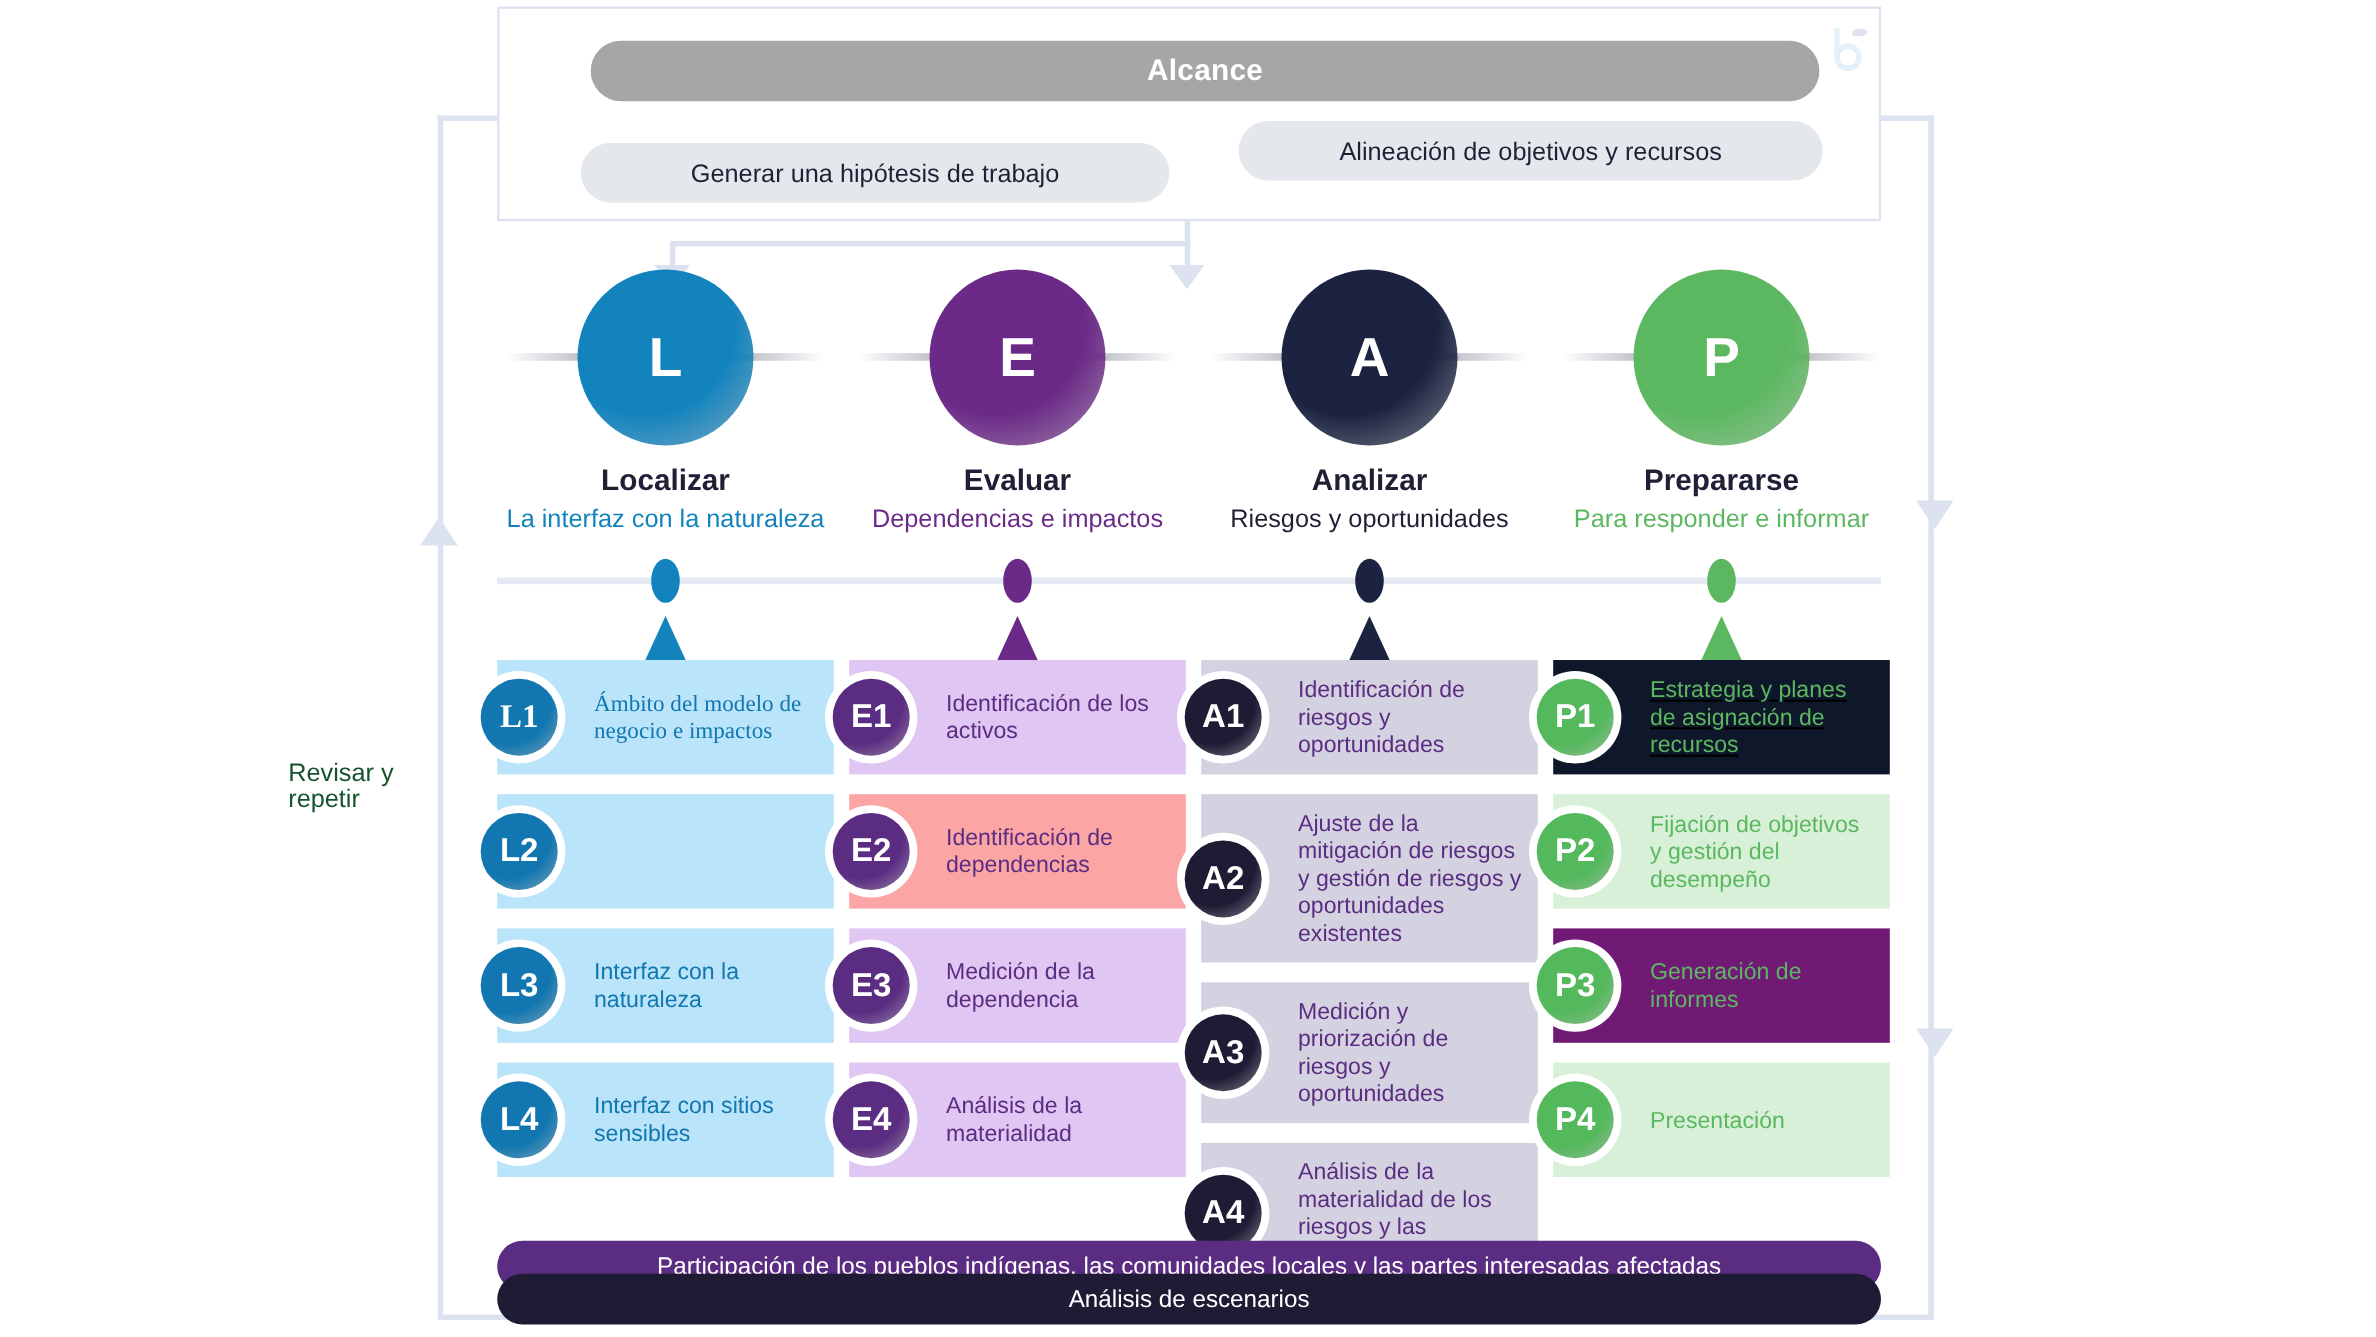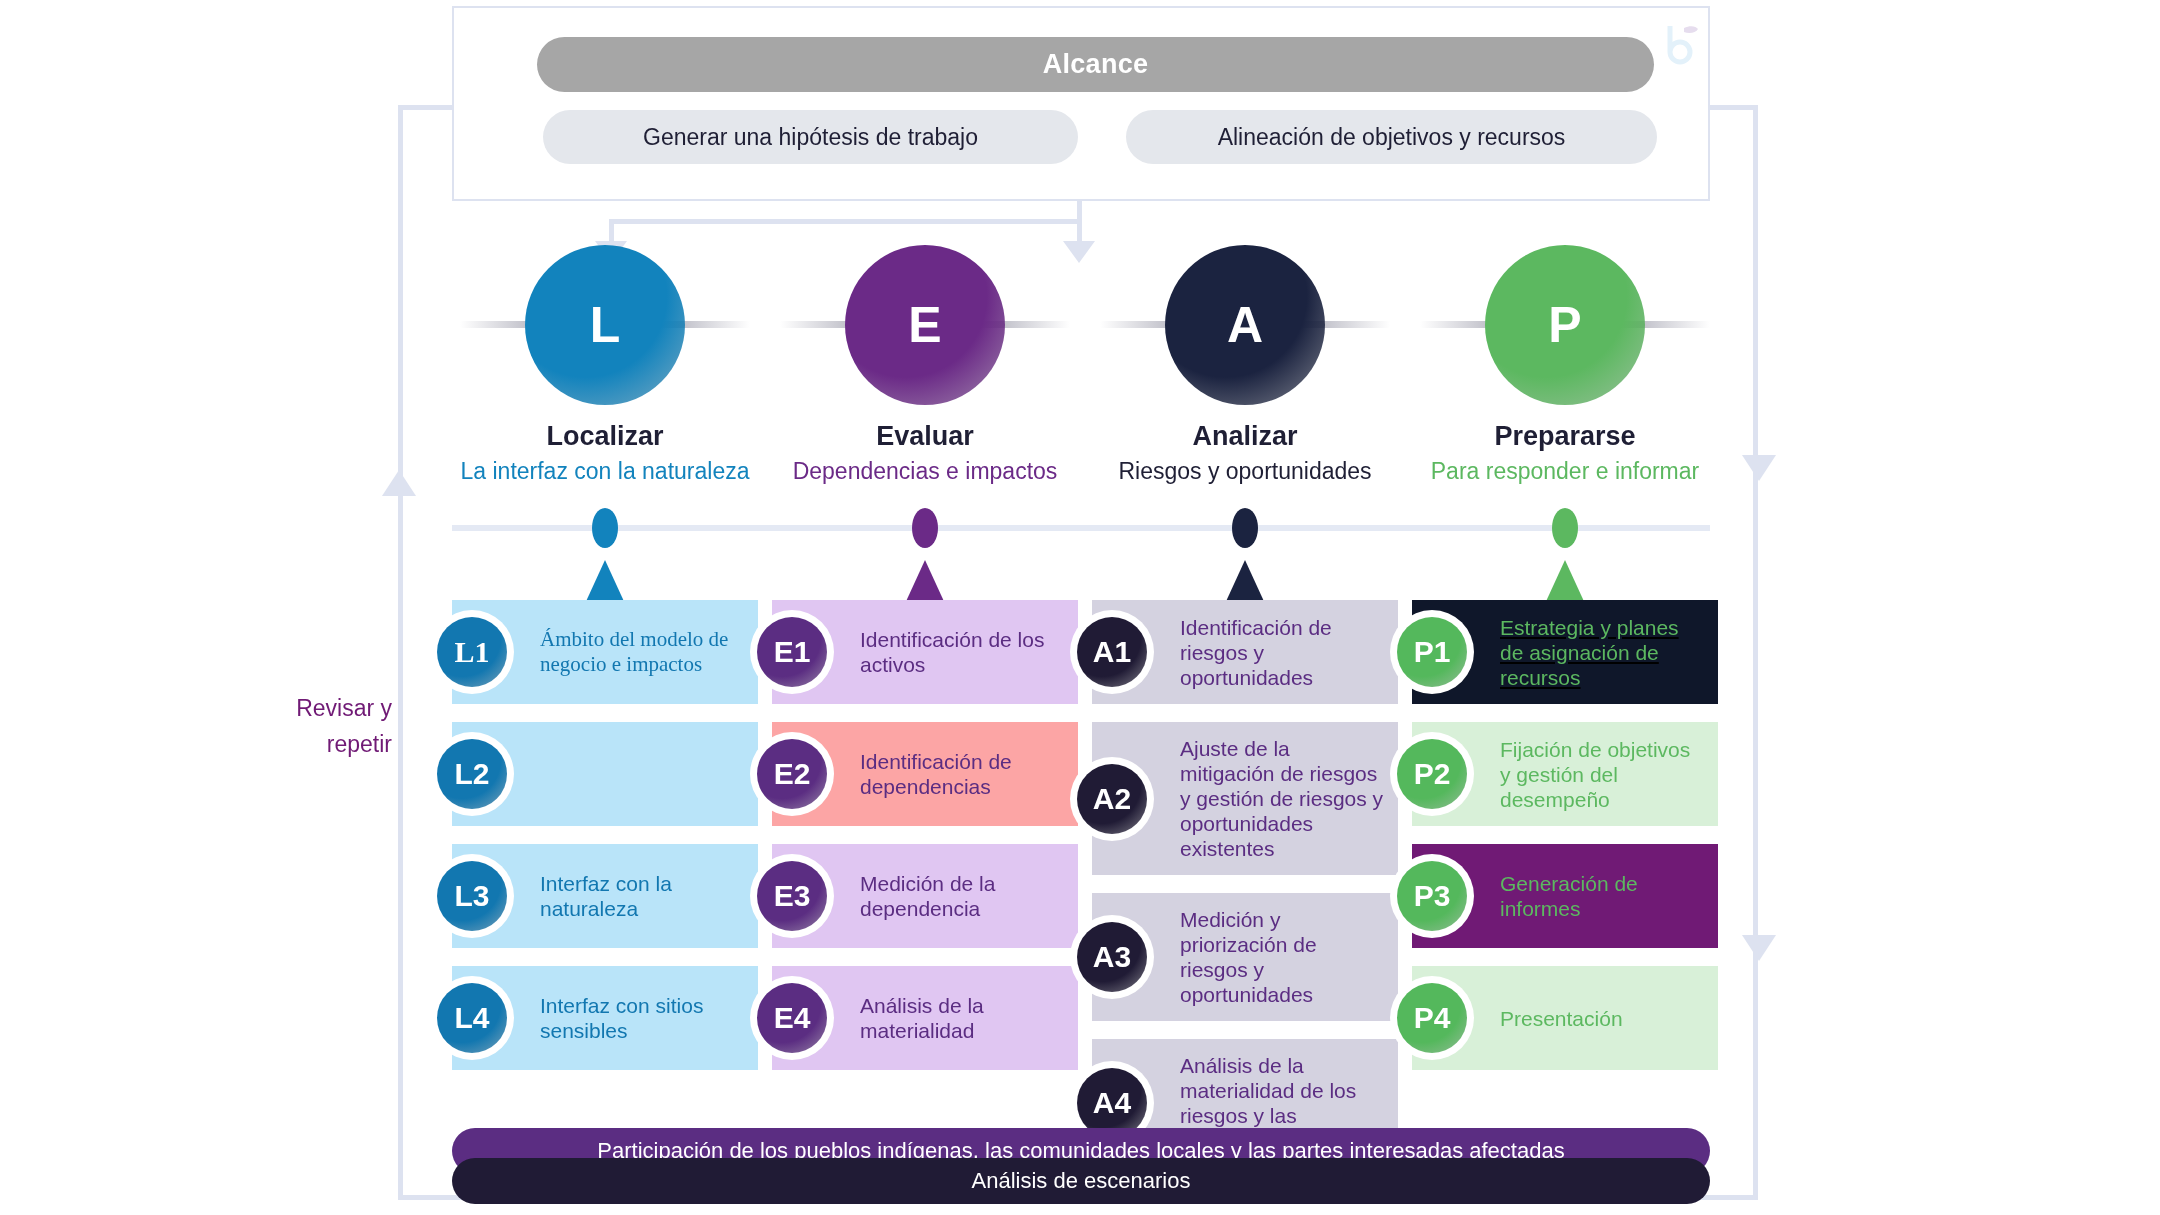--- a/index.html
+++ b/index.html
@@ -33,41 +33,41 @@
     left:1742px;top:455px;
     border-left:17px solid transparent;border-right:17px solid transparent;
     border-top:26px solid #dde2f0;
   }
   .loop-arrow.down-r2{
     left:1742px;top:935px;
     border-left:17px solid transparent;border-right:17px solid transparent;
     border-top:26px solid #dde2f0;
   }
   .revisar-label{
-    position:absolute;left:262px;top:690px;width:130px;text-align:right;
-    color:#701a75;font-size:23px;line-height:36px;
+    position:absolute;left:262px;top:690px;width:130px;text-align:left;
+    color:#14532d;font-size:23px;line-height:24px;
   }
 
   
   .scope-panel{
     position:absolute;left:452px;top:6px;width:1258px;height:195px;
     border:2px solid #dde2f0;background:#ffffff;box-sizing:border-box;
   }
   .scope-bar{
     position:absolute;left:537px;top:37px;width:1117px;height:55px;
     background:#a6a6a6;border-radius:28px;
     display:flex;align-items:center;justify-content:center;
     color:#ffffff;font-size:27px;font-weight:bold;letter-spacing:.3px;
   }
   .scope-pill{
     position:absolute;top:110px;height:54px;background:#e4e7ec;border-radius:27px;
     display:flex;align-items:center;justify-content:center;
     color:#1f1f35;font-size:23px;
   }
-  .scope-pill.one{left:543px;width:535px;}
+  .scope-pill.one{left:528px;width:535px;margin-top:20px;}
   .scope-pill.two{left:1126px;width:531px;}
 
   .watermark{
     position:absolute;left:1660px;top:20px;width:46px;height:46px;
   }
 
   
   .conn-h{position:absolute;background:#dde2f0;}
   .conn-v{position:absolute;background:#dde2f0;width:5px;}
   .conn-arrow{

